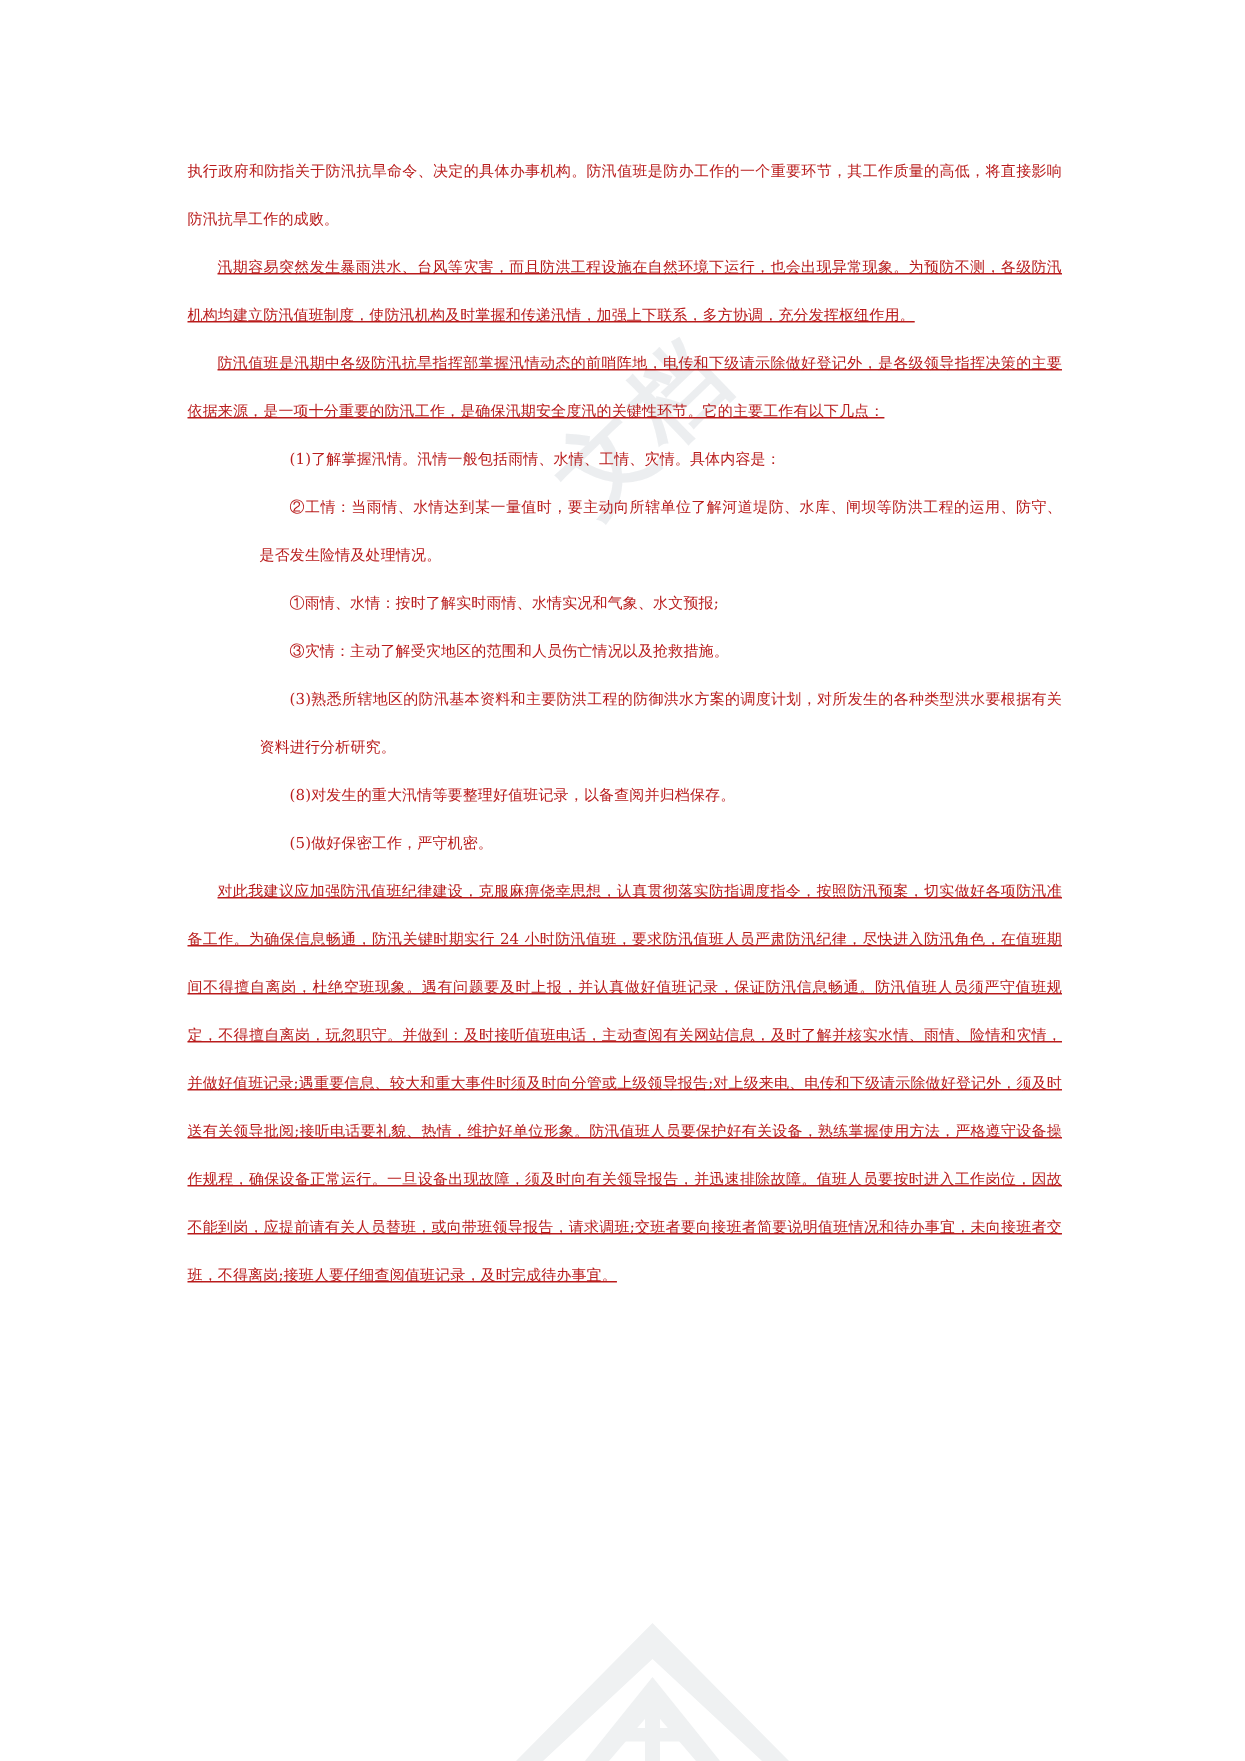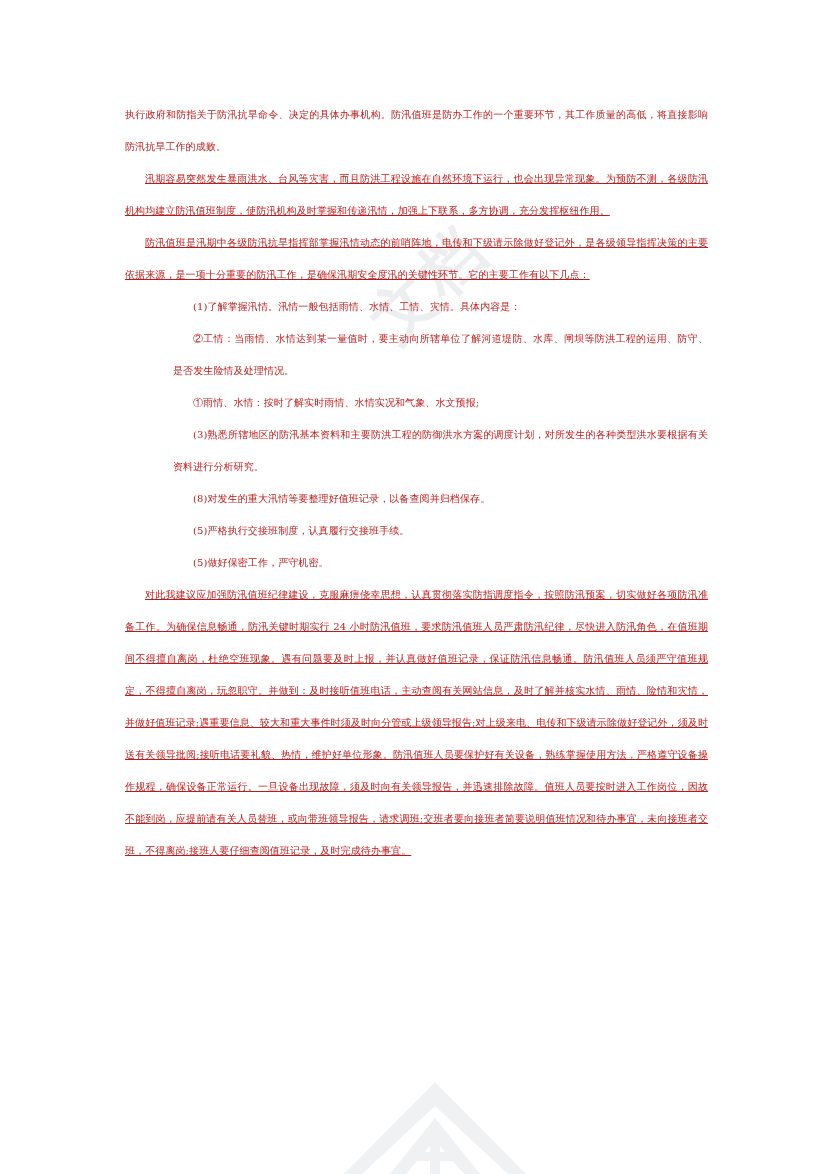--- a/index.html
+++ b/index.html
@@ -80,20 +80,20 @@
     </svg>
   </div>
 
   <div id="doc">
     <p class="p noindent">执行政府和防指关于防汛抗旱命令、决定的具体办事机构。防汛值班是防办工作的一个重要环节，其工作质量的高低，将直接影响防汛抗旱工作的成败。</p>
     <p class="p indent">汛期容易突然发生暴雨洪水、台风等灾害，而且防洪工程设施在自然环境下运行，也会出现异常现象。为预防不测，各级防汛机构均建立防汛值班制度，使防汛机构及时掌握和传递汛情，加强上下联系，多方协调，充分发挥枢纽作用。</p>
     <p class="p indent">防汛值班是汛期中各级防汛抗旱指挥部掌握汛情动态的前哨阵地，电传和下级请示除做好登记外，是各级领导指挥决策的主要依据来源，是一项十分重要的防汛工作，是确保汛期安全度汛的关键性环节。它的主要工作有以下几点：</p>
     <p class="p list">(1)了解掌握汛情。汛情一般包括雨情、水情、工情、灾情。具体内容是：</p>
     <p class="p list">②工情：当雨情、水情达到某一量值时，要主动向所辖单位了解河道堤防、水库、闸坝等防洪工程的运用、防守、是否发生险情及处理情况。</p>
     <p class="p list">①雨情、水情：按时了解实时雨情、水情实况和气象、水文预报;</p>
+    <p class="p list">③灾情：主动了解受灾地区的范围和人员伤亡情况以及抢救措施。</p>
     <p class="p list">(3)熟悉所辖地区的防汛基本资料和主要防洪工程的防御洪水方案的调度计划，对所发生的各种类型洪水要根据有关资料进行分析研究。</p>
     <p class="p list">(8)对发生的重大汛情等要整理好值班记录，以备查阅并归档保存。</p>
-    <p class="p list">(5)严格执行交接班制度，认真履行交接班手续。</p>
     <p class="p list">(5)做好保密工作，严守机密。</p>
     <p class="p indent">对此我建议应加强防汛值班纪律建设，克服麻痹侥幸思想，认真贯彻落实防指调度指令，按照防汛预案，切实做好各项防汛准备工作。为确保信息畅通，防汛关键时期实行 24 小时防汛值班，要求防汛值班人员严肃防汛纪律，尽快进入防汛角色，在值班期间不得擅自离岗，杜绝空班现象。遇有问题要及时上报，并认真做好值班记录，保证防汛信息畅通。防汛值班人员须严守值班规定，不得擅自离岗，玩忽职守。并做到：及时接听值班电话，主动查阅有关网站信息，及时了解并核实水情、雨情、险情和灾情，并做好值班记录;遇重要信息、较大和重大事件时须及时向分管或上级领导报告;对上级来电、电传和下级请示除做好登记外，须及时送有关领导批阅;接听电话要礼貌、热情，维护好单位形象。防汛值班人员要保护好有关设备，熟练掌握使用方法，严格遵守设备操作规程，确保设备正常运行。一旦设备出现故障，须及时向有关领导报告，并迅速排除故障。值班人员要按时进入工作岗位，因故不能到岗，应提前请有关人员替班，或向带班领导报告，请求调班;交班者要向接班者简要说明值班情况和待办事宜，未向接班者交班，不得离岗;接班人要仔细查阅值班记录，及时完成待办事宜。</p>
   </div>
 
 </div>
 
 </body></html>

